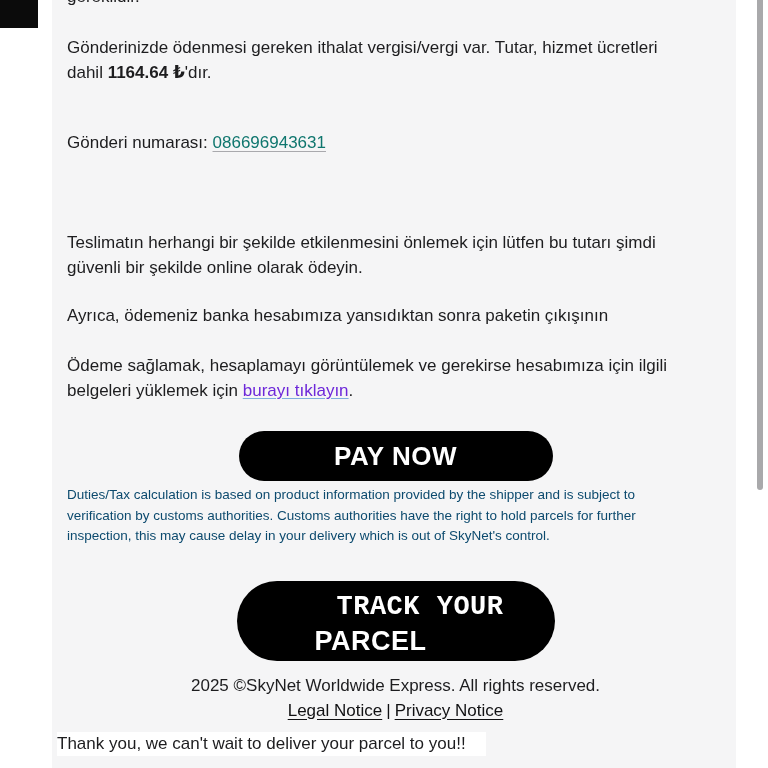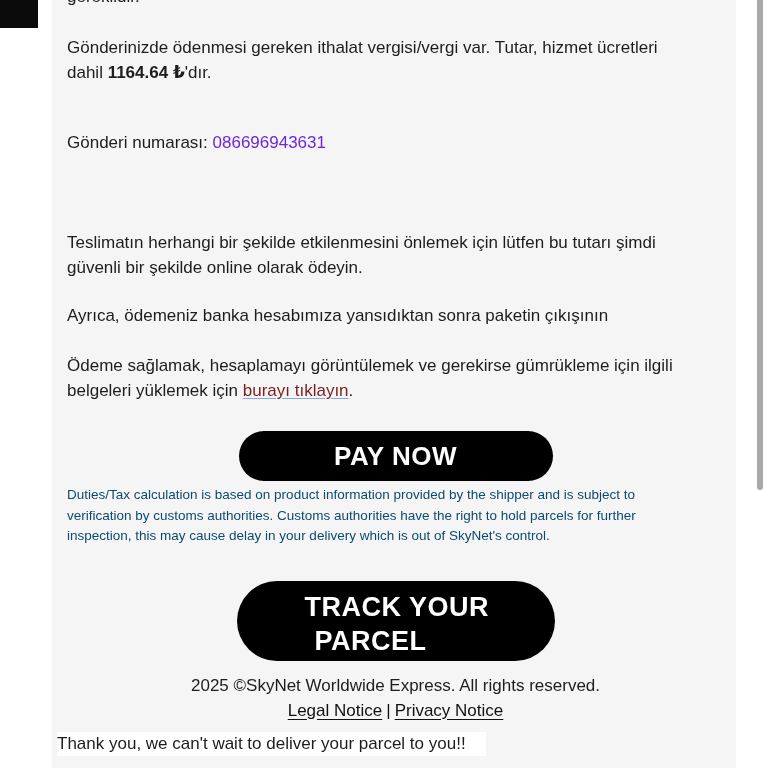--- a/index.html
+++ b/index.html
@@ -21,43 +21,44 @@
   .clip-top span{display:block;margin-top:-13px;font-size:17px;color:#1d1d1f;}
   p,.para{margin:0;font-size:17px;line-height:25px;color:#1d1d1f;}
   .line{white-space:nowrap;}
   .p-tax{margin-top:28px;}
   .p-source{margin-top:45px;}
   .p-delivery{margin-top:75px;}
   .p-release{margin-top:23px;}
   .p-payment{margin-top:25px;}
   b,.bold{font-weight:bold;}
   .tracking{
+    text-decoration:underline;
     text-decoration-color:#a9a9ad;
     text-underline-offset:3px;
-    color:#6d28d9;cursor:pointer;
+    color:#0f766e;cursor:pointer;
   }
   .link{
-    color:#7f1d1d;text-decoration:underline;
+    color:#6d28d9;text-decoration:underline;
     text-decoration-color:#7fb0dd;
     text-underline-offset:2px;cursor:pointer;
   }
   .btn{
     display:block;border:none;cursor:pointer;
     background:#000000;color:#ffffff;font-weight:bold;
     font-family:"Liberation Sans","DejaVu Sans",sans-serif;
   }
   .btn-pay{
     margin:28px auto 0 auto;width:314px;height:50px;border-radius:25px;
     font-size:26px;letter-spacing:0.5px;text-align:center;line-height:50px;padding:0;
   }
   .btn-track{
     margin:34px auto 0 auto;width:318px;height:80px;border-radius:40px;
     font-size:27px;letter-spacing:0.5px;text-align:left;padding:6px 0 0 0;
   }
-  .btn-track .t1{margin-left:68px;line-height:34px;white-space:nowrap;}
+  .btn-track .t1{margin-left:100px;line-height:34px;white-space:nowrap;font-family:Liberation Mono, monospace;}
   .btn-track .t2{margin-left:78px;line-height:34px;white-space:nowrap;}
   .disclaimer{margin-top:4px;font-size:13.5px;line-height:20.5px;color:#0c4a6e;}
   .footer-copy{margin-top:12px;text-align:center;font-size:17px;line-height:25px;}
   .footer-links{text-align:center;font-size:17px;line-height:26px;}
   .footer-link{
     color:#111113;text-decoration:underline;text-underline-offset:3px;cursor:pointer;
   }
   .footer-sep{color:#111113;padding:0 4px;}
   .thank-you{
     margin-top:8px;margin-left:-10px;font-size:17px;line-height:24px;
@@ -91,21 +92,21 @@
   <div class="para p-delivery">
     <div class="line">Teslimatın herhangi bir şekilde etkilenmesini önlemek için lütfen bu tutarı şimdi</div>
     <div class="line">güvenli bir şekilde online olarak ödeyin.</div>
   </div>
 
   <div class="para p-release">
     <div class="line">Ayrıca, ödemeniz banka hesabımıza yansıdıktan sonra paketin çıkışının</div>
   </div>
 
   <div class="para p-payment">
-    <div class="line">Ödeme sağlamak, hesaplamayı görüntülemek ve gerekirse gümrükleme için ilgili</div>
+    <div class="line">Ödeme sağlamak, hesaplamayı görüntülemek ve gerekirse hesabımıza için ilgili</div>
     <div class="line"><span>belgeleri yüklemek için </span><span class="link">burayı tıklayın</span><span>.</span></div>
   </div>
 
   <button class="btn btn-pay">PAY NOW</button>
 
   <div class="disclaimer">
     <div class="line">Duties/Tax calculation is based on product information provided by the shipper and is subject to</div>
     <div class="line">verification by customs authorities. Customs authorities have the right to hold parcels for further</div>
     <div class="line">inspection, this may cause delay in your delivery which is out of SkyNet's control.</div>
   </div>

